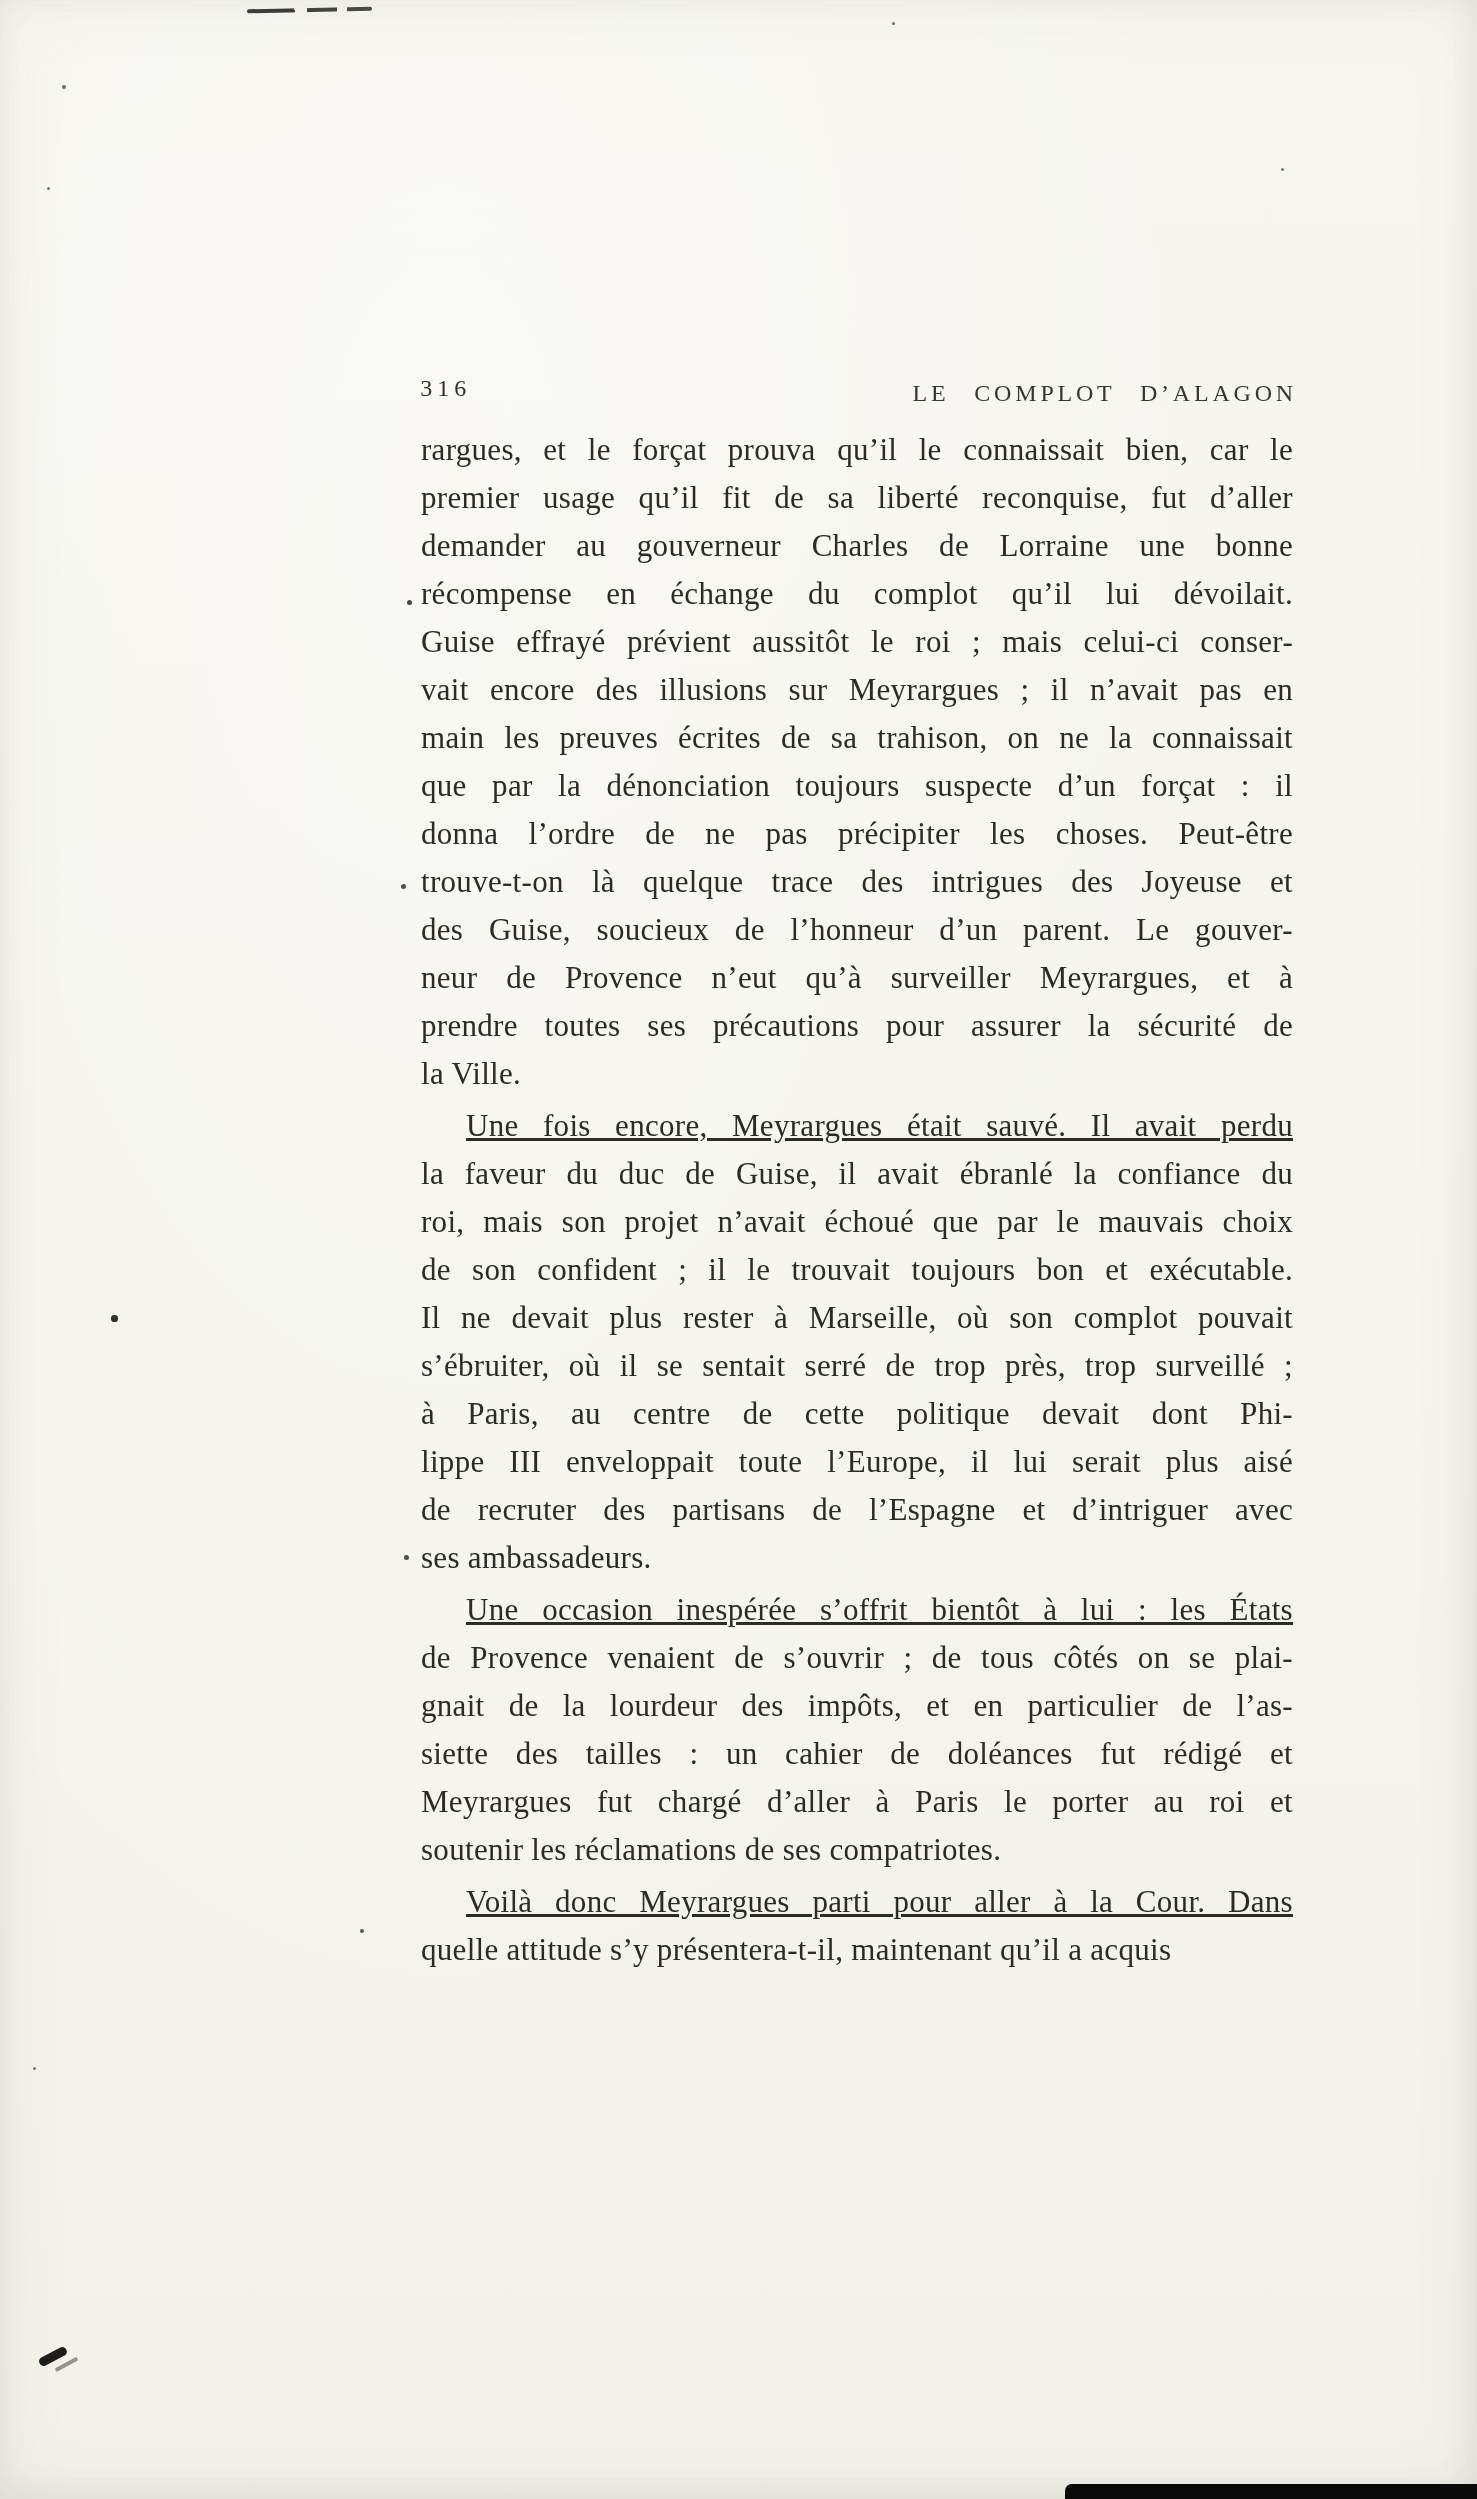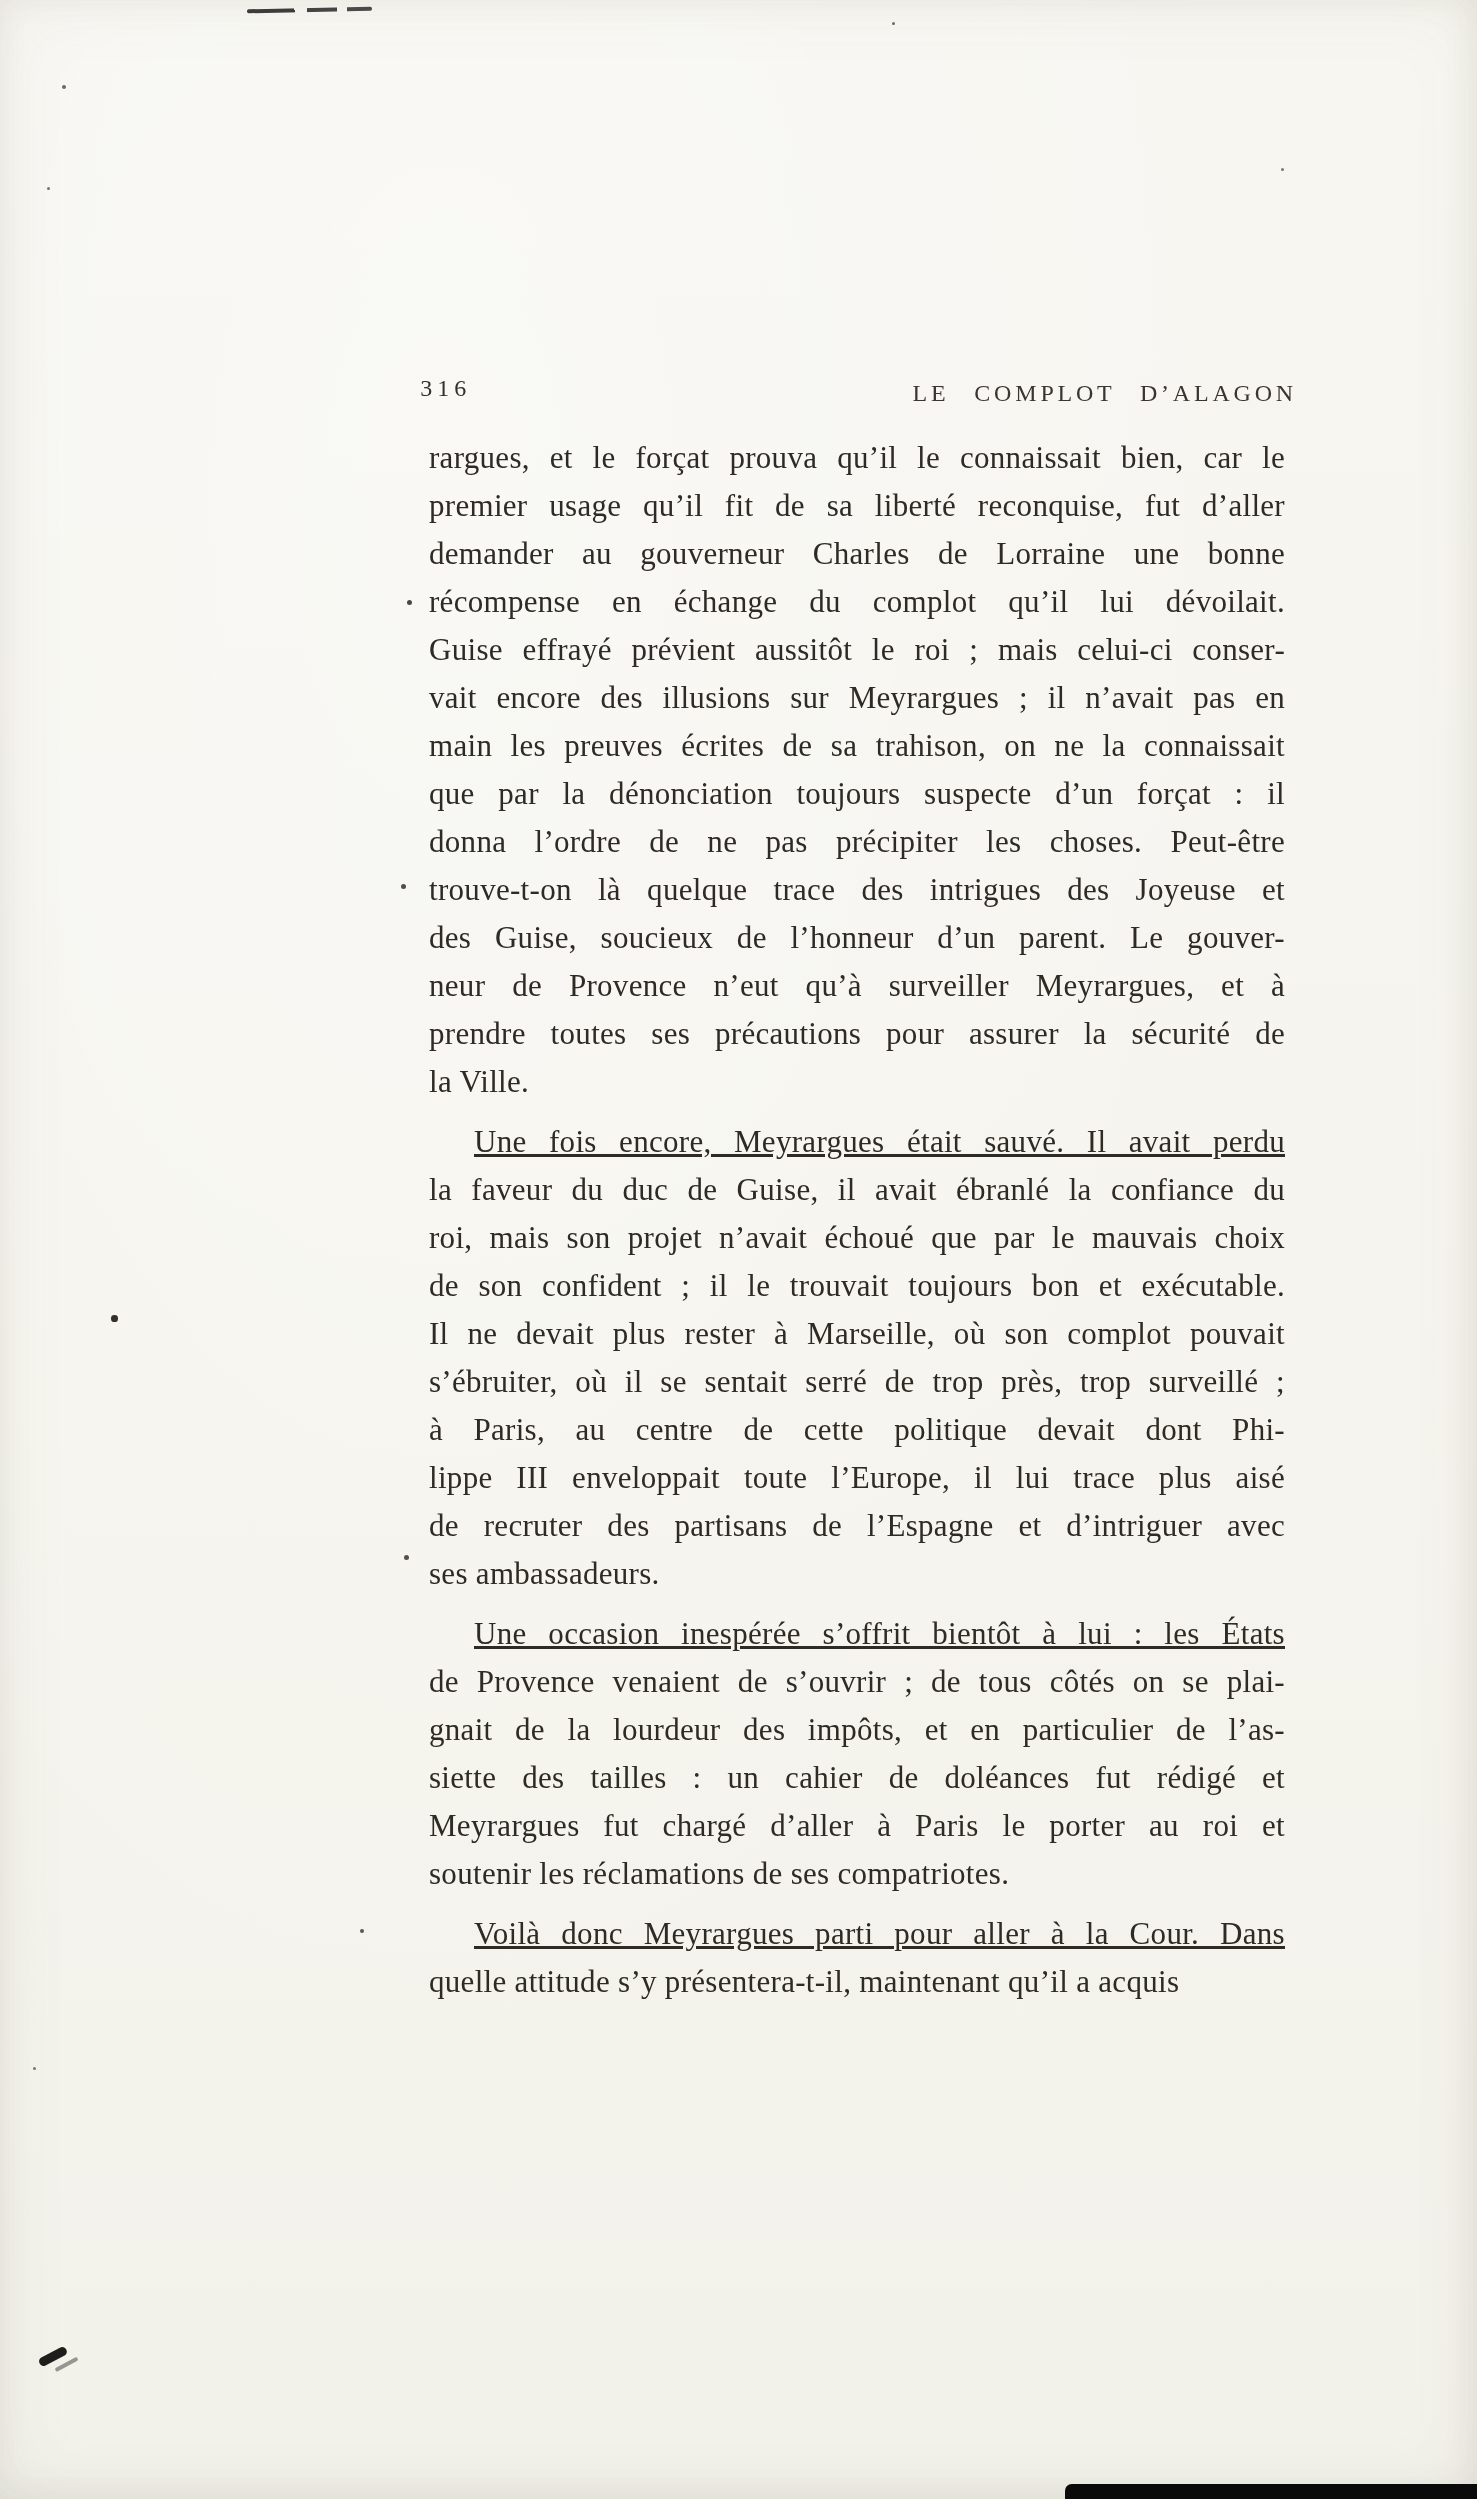--- a/index.html
+++ b/index.html
@@ -56,21 +56,21 @@
   }
 
   
   .text-block {
     position: absolute;
     top: 422px;
     left: 417px;
     width: 880px;
     font-size: 31px;
   }
-  .paragraph { margin: 12px; }
+  .paragraph { margin: 4px; }
   .line {
     height: 48px;
     line-height: 48px;
     letter-spacing: 0.3px;
     text-align: justify;
     text-align-last: justify;
     overflow: hidden;
   }
   .line.last {
     text-align-last: left;
@@ -164,21 +164,21 @@
         <div class="line last">la Ville.</div>
       </div>
       <div class="paragraph">
         <div class="line indent">Une fois encore, Meyrargues était sauvé. Il avait perdu</div>
         <div class="line">la faveur du duc de Guise, il avait ébranlé la confiance du</div>
         <div class="line">roi, mais son projet n’avait échoué que par le mauvais choix</div>
         <div class="line">de son confident ; il le trouvait toujours bon et exécutable.</div>
         <div class="line">Il ne devait plus rester à Marseille, où son complot pouvait</div>
         <div class="line">s’ébruiter, où il se sentait serré de trop près, trop surveillé ;</div>
         <div class="line">à Paris, au centre de cette politique devait dont Phi-</div>
-        <div class="line">lippe III enveloppait toute l’Europe, il lui trace plus aisé</div>
+        <div class="line">lippe III enveloppait toute l’Europe, il lui serait plus aisé</div>
         <div class="line">de recruter des partisans de l’Espagne et d’intriguer avec</div>
         <div class="line last">ses ambassadeurs.</div>
       </div>
       <div class="paragraph">
         <div class="line indent">Une occasion inespérée s’offrit bientôt à lui : les États</div>
         <div class="line">de Provence venaient de s’ouvrir ; de tous côtés on se plai-</div>
         <div class="line">gnait de la lourdeur des impôts, et en particulier de l’as-</div>
         <div class="line">siette des tailles : un cahier de doléances fut rédigé et</div>
         <div class="line">Meyrargues fut chargé d’aller à Paris le porter au roi et</div>
         <div class="line last">soutenir les réclamations de ses compatriotes.</div>

